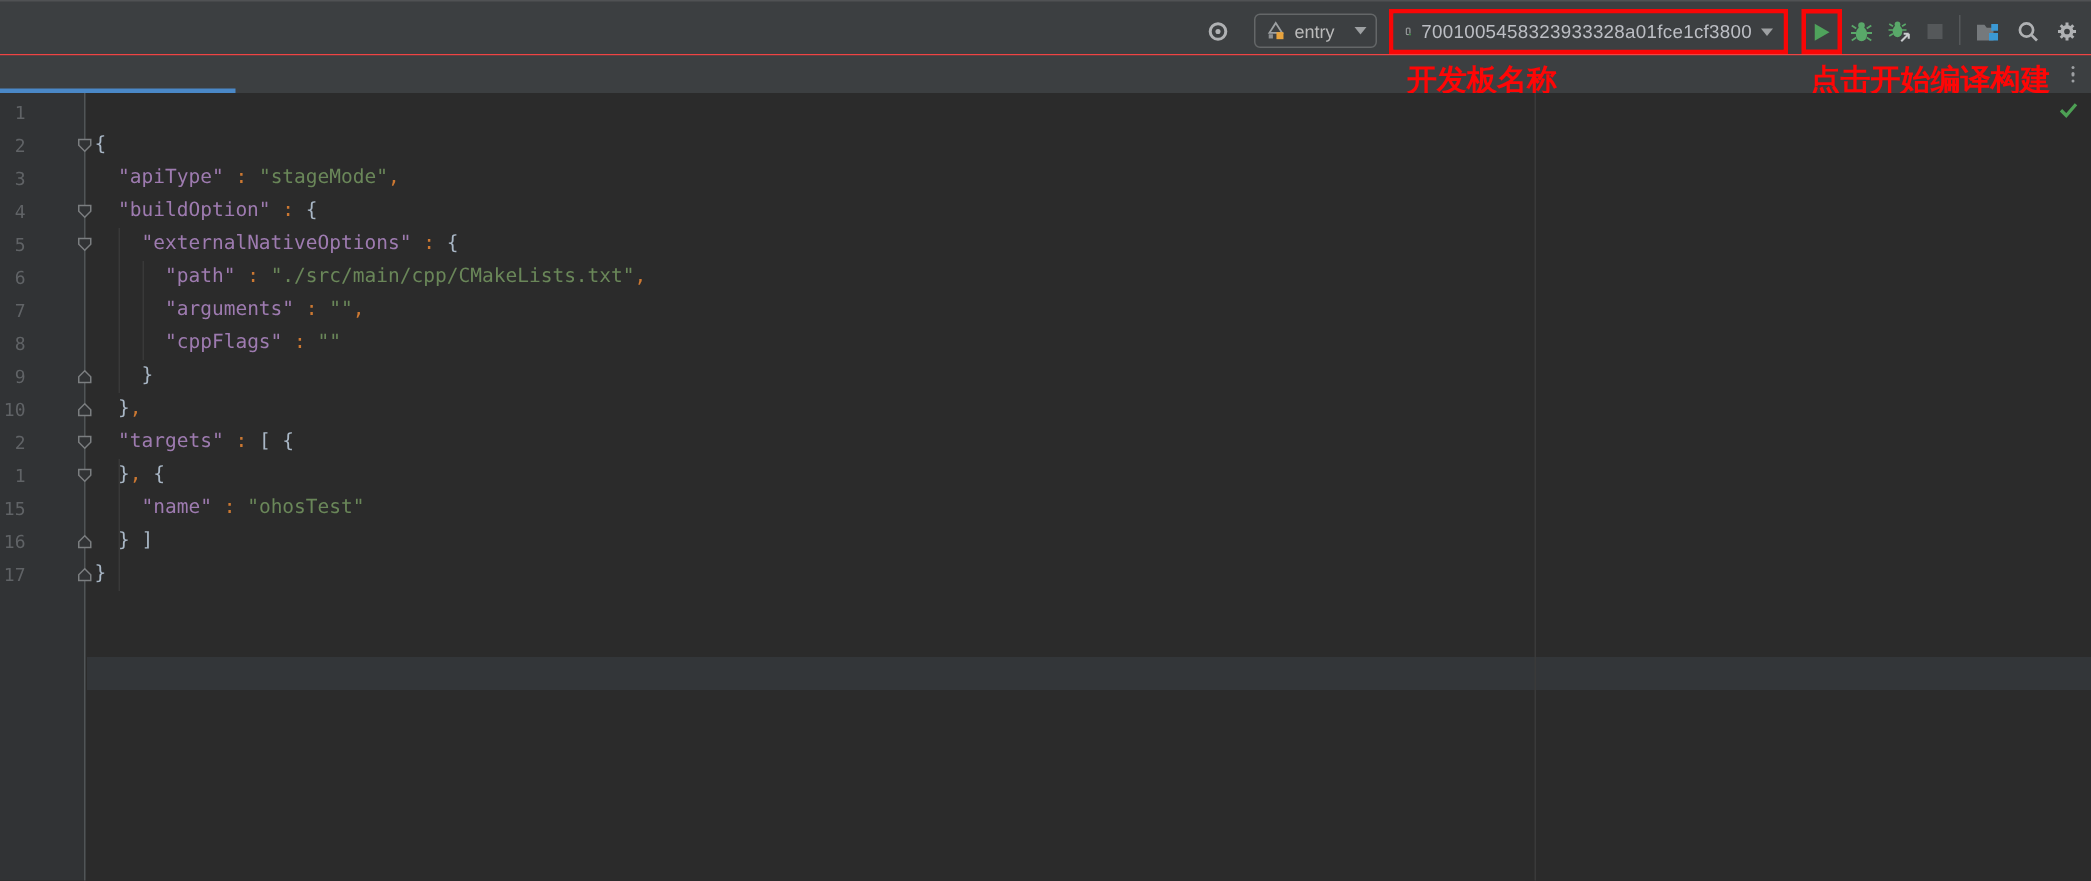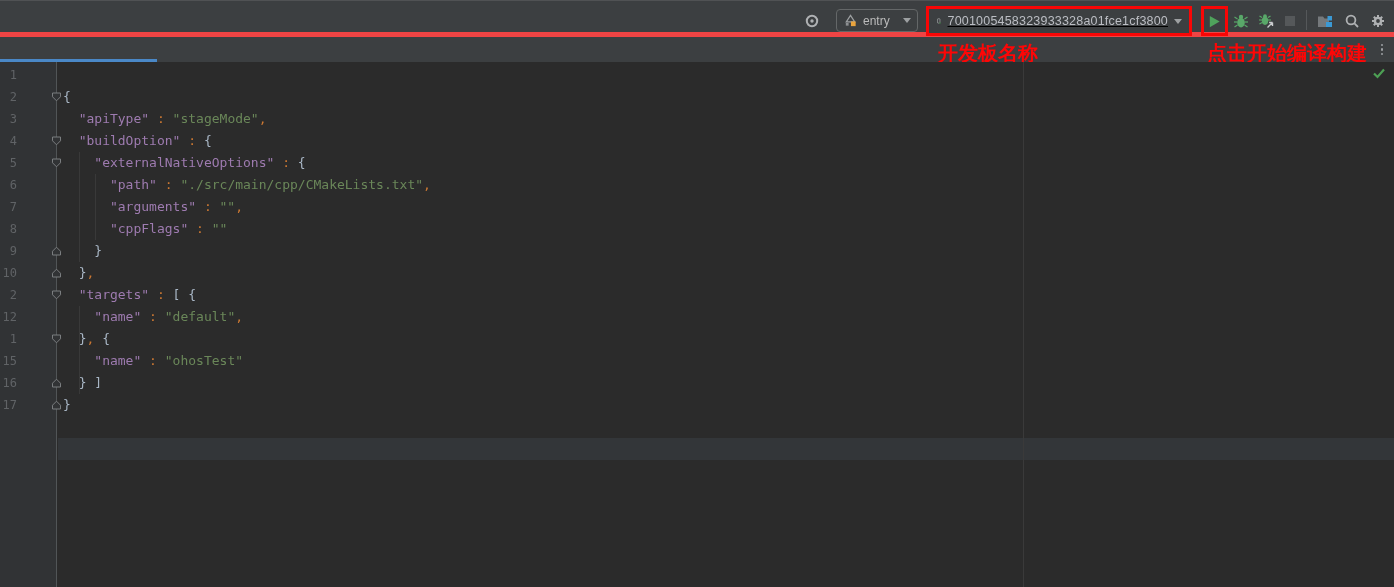--- a/index.html
+++ b/index.html
@@ -1,27 +1,27 @@
 <!DOCTYPE html>
 <html><head>
 <meta charset="utf-8">
 <style>
   * { margin:0; padding:0; box-sizing:border-box; }
   html,body { width:1394px; height:587px; overflow:hidden; background:#2b2b2b;
               font-family:"Liberation Sans", sans-serif; }
 
   
   .toolbar { position:absolute; left:0; top:0; width:1394px; height:37px;
-             background:#3c3f41; border-top:1px solid #505254; border-bottom:5px solid #ef4444; }
+             background:#3c3f41; border-top:1px solid #505254; border-bottom:1px solid #ef4444; }
   .tb-item { position:absolute; display:flex; align-items:center; justify-content:center; }
   .combo { border:1px solid #646768; border-radius:4px; background:#3c3f41;
            display:flex; align-items:center; gap:5px; padding:0 6px; color:#bbbbbb; font-size:12px; }
   .arrow-down { width:0; height:0; border-left:4px solid transparent;
                 border-right:4px solid transparent; border-top:5px solid #9da0a2; }
-  .red-box { position:absolute; border:3px solid #f90606; display:flex; align-items:flex-end;text-decoration:underline; }
+  .red-box { position:absolute; border:3px solid #f90606; display:flex; align-items:flex-end; }
   .device-combo { display:flex; align-items:center; gap:6px; width:100%; height:100%;
                   padding:0 7px; color:#bcbec4; font-size:12.5px; background:#3c3f41; }
   .device-id { flex:1; white-space:nowrap; letter-spacing:0.2px; }
   .tb-sep { position:absolute; left:1306px; top:9px; width:1px; height:20px; background:#55585a; }
 
   
   .tabbar { position:absolute; left:0; top:37px; width:1394px; height:25px; background:#3c3f41; }
   .tab { position:absolute; left:0; top:0; width:157px; height:25px; background:#4d5254;
          display:flex; align-items:center; padding:0 8px; gap:6px; }
   .tab-underline { position:absolute; left:0; bottom:0; width:157px; height:3px; background:#4a88c7; }
@@ -242,24 +242,20 @@
         <span class="ctext"><span class="ws">  </span><span class="brace">}</span><span class="op">,</span></span>
       </div>
       <div class="crow">
         <span class="lnum">2</span>
         <svg class="fold" width="11" height="10" viewBox="0 0 11 10">
           <path d="M1.5 1 H9.5 V4.8 L5.5 8.8 L1.5 4.8 Z" fill="#313335" stroke="#7b7e80" stroke-width="1"></path>
         </svg>
         <span class="ctext"><span class="ws">  </span><span class="key">"targets"</span><span class="op"> : </span><span class="brace">[ {</span></span>
       </div>
       <div class="crow">
-        <span class="lnum">12</span>
-        <span class="ctext"><span class="ws">    </span><span class="key">"name"</span><span class="op"> : </span><span class="str">"default"</span><span class="op">,</span></span>
-      </div>
-      <div class="crow">
         <span class="lnum">1</span>
         <svg class="fold" width="11" height="10" viewBox="0 0 11 10">
           <path d="M1.5 1 H9.5 V4.8 L5.5 8.8 L1.5 4.8 Z" fill="#313335" stroke="#7b7e80" stroke-width="1"></path>
         </svg>
         <span class="ctext"><span class="ws">  </span><span class="brace">}</span><span class="op">,</span><span class="brace"> {</span></span>
       </div>
       <div class="crow">
         <span class="lnum">15</span>
         <span class="ctext"><span class="ws">    </span><span class="key">"name"</span><span class="op"> : </span><span class="str">"ohosTest"</span></span>
       </div>

